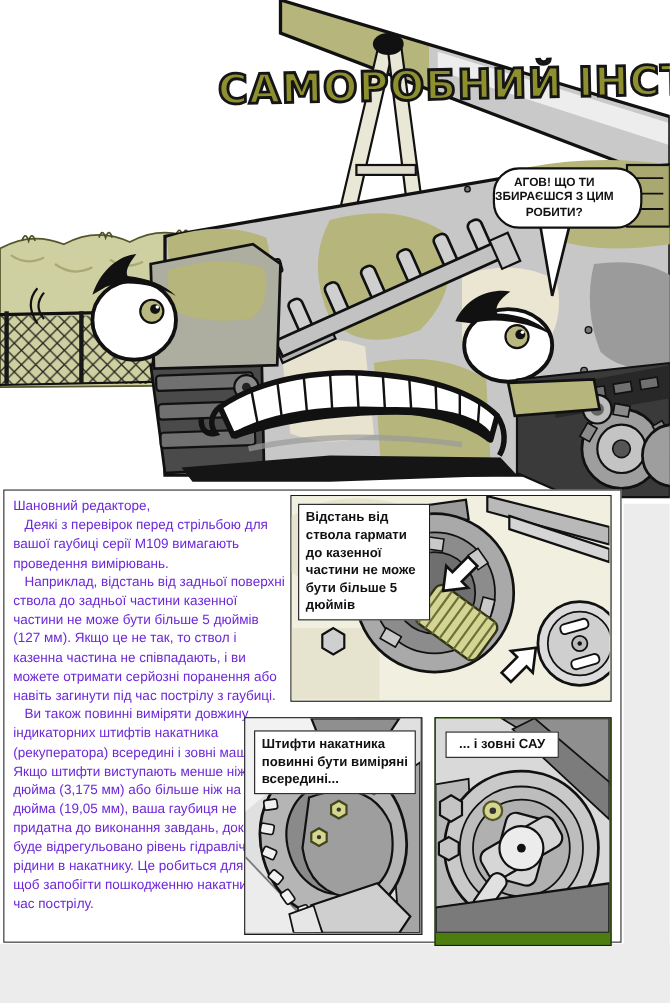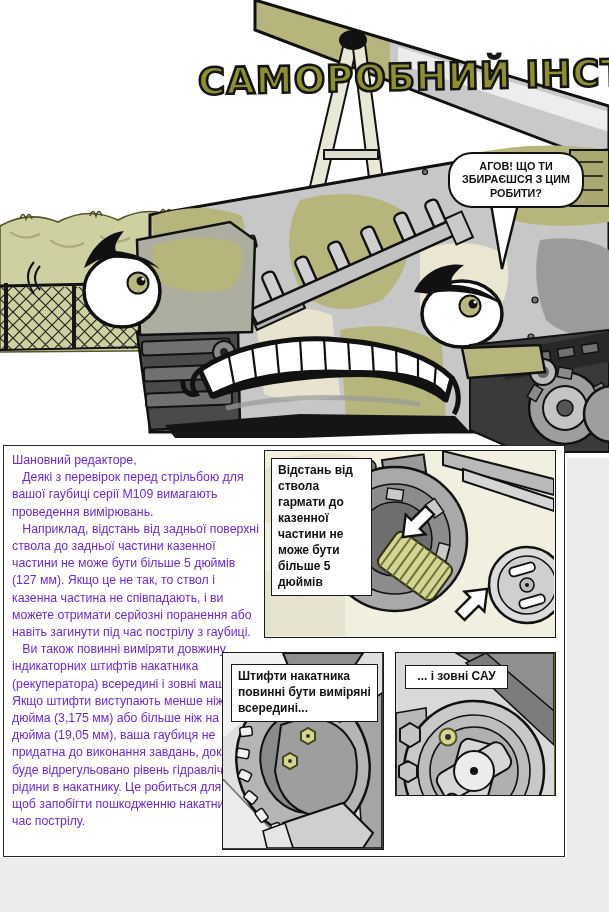--- a/index.html
+++ b/index.html
@@ -10,43 +10,43 @@
   .top-art{position:absolute;left:0;top:0;}
   .comic-title{
     position:absolute;left:198px;top:56px;width:420px;white-space:nowrap;
     font-family:"DejaVu Sans",sans-serif;font-weight:bold;font-size:37px;
     letter-spacing:1px;color:#8e9030;-webkit-text-stroke:2.6px #151515;
     transform:rotate(-1.2deg);z-index:3;
   }
   .bubble{
     position:absolute;left:448px;top:152px;width:136px;height:56px;z-index:5;
     background:#fff;border:2.4px solid #111;border-radius:24px;
-    display:flex;align-items:center;justify-content:center;text-align:center;
+    display:flex;align-items:center;justify-content:flex-start;text-align:center;
   }
   .bubble span{white-space:pre-line;font-size:10.8px;font-weight:600;line-height:1.25;color:#111;}
   .bubble-tail{position:absolute;left:488px;top:202px;z-index:4;}
   .margin-right{position:absolute;left:567px;top:458px;width:42px;height:454px;background:#ececec;z-index:1;}
   .margin-bottom{position:absolute;left:0;top:858px;width:609px;height:54px;background:#ececec;z-index:1;}
   .letter-box{
     position:absolute;left:3px;top:445px;width:562px;height:412px;z-index:2;
     background:#fff;border:1.6px solid #2a2a2a;
   }
   .letter-text{
     position:absolute;left:8px;top:6px;width:251px;
     font-size:12.3px;line-height:1.4;white-space:pre-wrap;color:#6d28d9;
   }
   .panel{position:absolute;border:1.6px solid #1a1a1a;overflow:hidden;background:#ddd;}
   .panel-breech{left:260px;top:4px;width:292px;height:188px;background:#f1efdf;}
-  .panel-inside{left:218px;top:206px;width:162px;height:198px;background:#404040;}
-  .panel-outside{left:391px;top:206px;width:161px;height:144px;background:#4d7c0f;}
+  .panel-inside{left:218px;top:206px;width:162px;height:198px;background:#a3a3a3;}
+  .panel-outside{left:391px;top:206px;width:161px;height:208px;background:#4d7c0f;}
   .caption{
     position:absolute;background:#fff;border:1.6px solid #1a1a1a;
     padding:4px 6px;font-size:12px;font-weight:600;line-height:1.33;color:#111;
   }
-  .cap-breech{left:6px;top:7px;width:101px;}
+  .cap-breech{left:6px;top:7px;width:120px;}
   .cap-inside{left:8px;top:11px;width:147px;}
   .cap-outside{left:9px;top:12px;width:103px;text-align:center;padding:3px 4px;}
 </style>
 </head>
 <body>
 
 <div class="stage">
 
   <svg class="top-art" width="609" height="458" viewBox="0 0 609 458">
     <defs>

